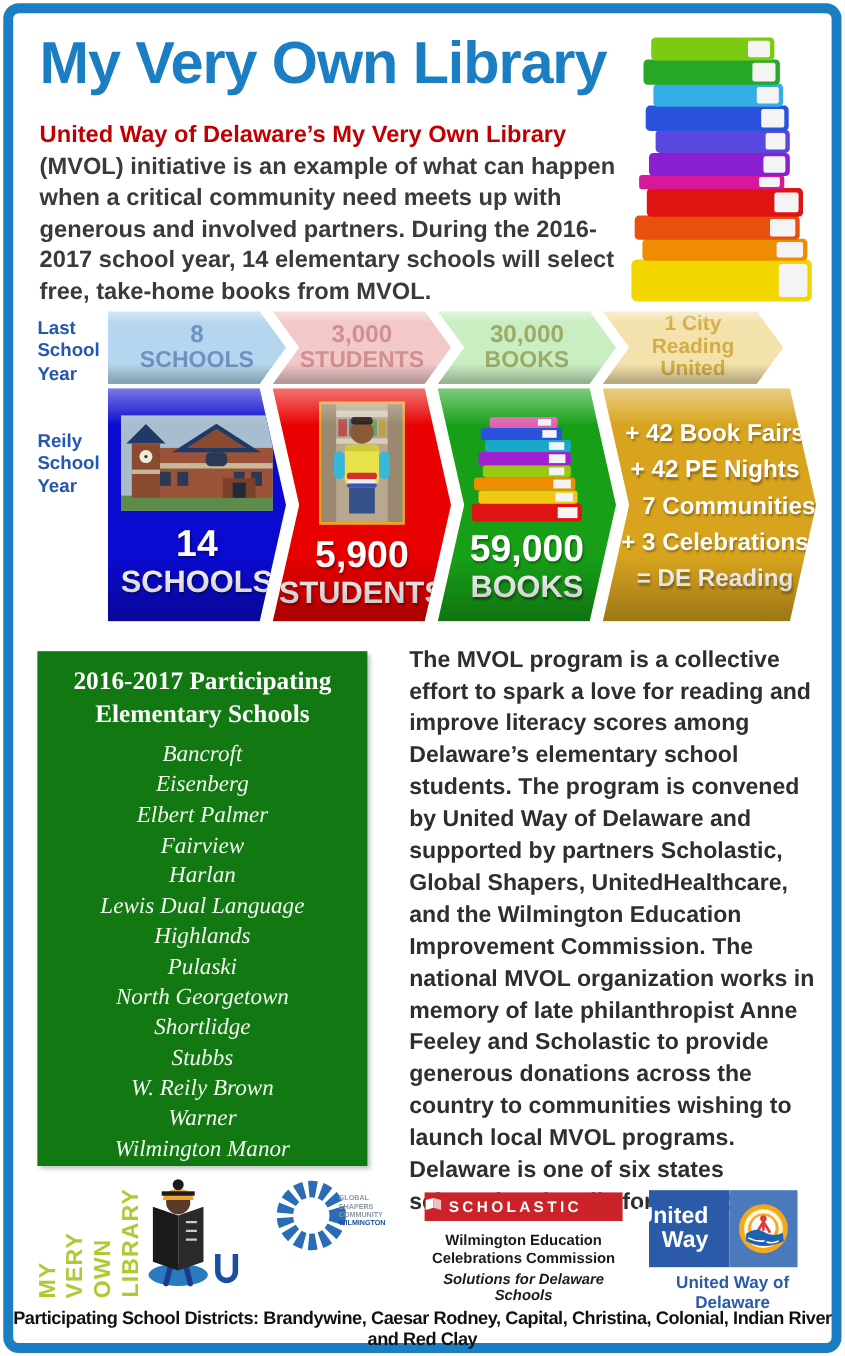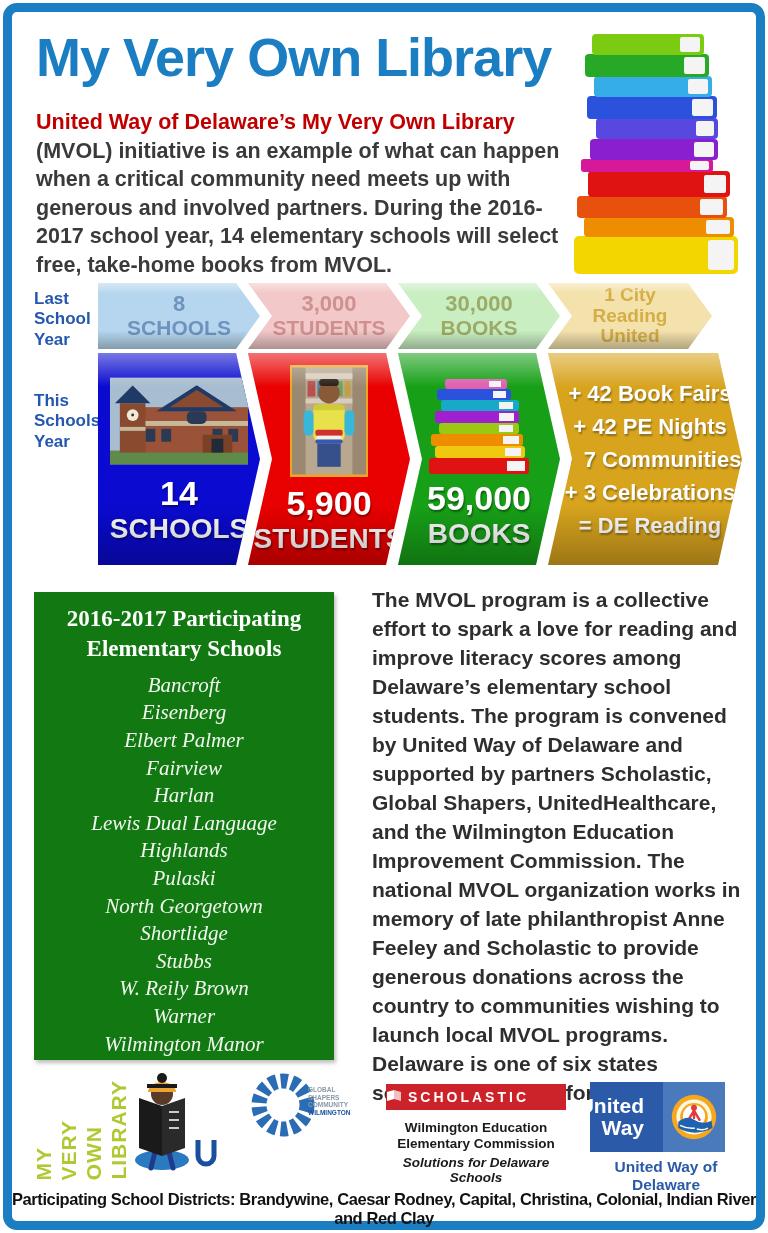--- a/index.html
+++ b/index.html
@@ -146,21 +146,21 @@
         </g>
       <g>
           <rect x="20" y="12" width="112" height="21" rx="4" fill="#7ccb13"></rect>
           <rect x="108" y="15" width="20" height="15" rx="2" fill="#f4f4f4"></rect>
         </g>
     </svg>
   </div>
 
   <div class="infographic">
     <div class="row-label r1">Last School Year</div>
-    <div class="row-label r2">This Schools Year</div>
+    <div class="row-label r2">Reily School Year</div>
 
     <div class="chev row1 p1 first">
       <div class="pastel-num">8</div>
       <div class="pastel-label">SCHOOLS</div>
     </div>
     <div class="chev row1 p2">
       <div class="pastel-num">3,000</div>
       <div class="pastel-label">STUDENTS</div>
     </div>
     <div class="chev row1 p3">
@@ -354,21 +354,21 @@
           <svg width="16" height="13" viewBox="0 0 16 13">
             <path d="M1,3 L8,1 L8,10 L1,12 Z" fill="#ffffff"></path>
             <path d="M15,3 L8,1 L8,10 L15,12 Z" fill="#f0c0c0"></path>
           </svg>
         </span>
         <span class="scho-name">SCHOLASTIC</span>
       </div>
     </div>
     <div class="weic">
       <div class="weic-line">Wilmington Education</div>
-      <div class="weic-line">Elementary Commission</div>
+      <div class="weic-line">Celebrations Commission</div>
       <div class="weic-tag">Solutions for Delaware Schools</div>
     </div>
 
     <div class="uw">
       <div class="uw-box">
         <div class="uw-left">
           <span>United</span>
           <span>Way</span>
         </div>
         <div class="uw-right">

